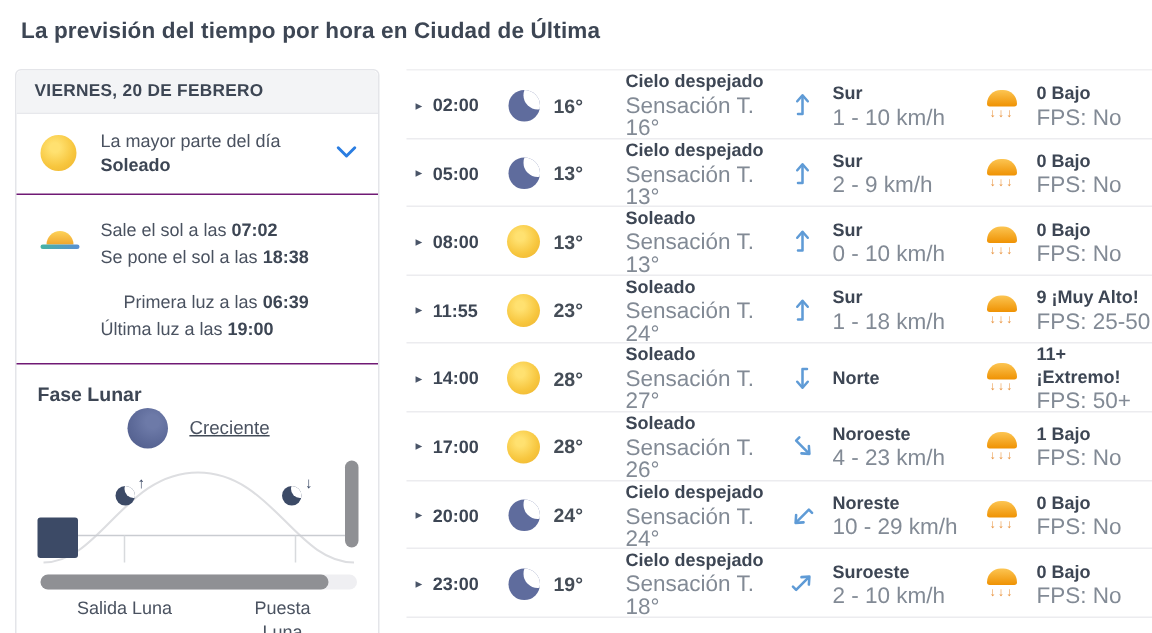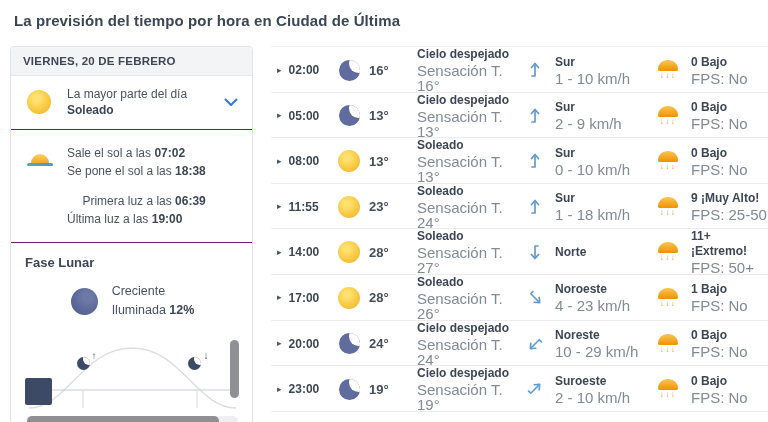--- a/index.html
+++ b/index.html
@@ -27,22 +27,22 @@
   .sunrise-icon { width:26px; flex:none; margin-top:10px; }
   .sr-dome { width:18px; height:9px; margin:0 auto; border-radius:9px 9px 0 0;
     background:linear-gradient(#fdd35a, #f0a62e); }
   .sr-line { width:26px; height:2.5px; border-radius:2px;
     background:linear-gradient(90deg, #45b3a4, #5a8fd4); }
   .sun-times-text { margin-left:14px; font-size:12px; color:#4a5260; line-height:18px; }
   .sun-times-text .grp2 { margin-top:12px;text-align:right; }
   .bold { font-weight:bold; color:#3d4654; }
 
   .moon-section { padding:12px 12px 10px 14px; }
-  .moon-title { font-size:13px; font-weight:bold; color:#3d4654; margin-bottom:12px; }
-  .moon-info { display:flex; align-items:center; justify-content:center; margin-bottom:18px; }
+  .moon-title { font-size:13px; font-weight:bold; color:#3d4654; margin-bottom:2px; }
+  .moon-info { display:flex; align-items:center; justify-content:center; margin-bottom:6px;text-decoration:underline; }
   .moon-ball { width:27px; height:27px; border-radius:50%; flex:none;
     background:radial-gradient(circle at 62% 34%, #6d7aa8 18%, #5d6a99 55%, #4d5a88 100%); }
   .moon-info-text { margin-left:14px; font-size:12.5px; color:#4a5260; line-height:19px; }
 
   .moon-chart { position:relative; height:90px; margin-top:2px; }
   .moon-chart svg.curve { position:absolute; left:0; top:0; }
   .handle { position:absolute; left:0; top:40px; width:27px; height:27px; background:#3c4a66; border-radius:2px; }
   .hscroll-track { position:absolute; left:2px; right:2px; top:78px; height:10px; background:#efeff2; border-radius:5px; }
   .hscroll-thumb { position:absolute; left:0; top:0; height:10px; width:91%; background:#8f9094; border-radius:5px; }
   .vscroll-thumb { position:absolute; right:1px; top:2px; width:9px; height:58px; background:#8f9094; border-radius:5px; }
@@ -122,23 +122,20 @@
       </div>
     </div>
 
     <div class="moon-section">
       <div class="moon-title">Fase Lunar</div>
 
       <div class="moon-info">
         <span class="moon-ball"></span>
         <span class="moon-info-text">
           <span style="display:block">Creciente</span>
-          <span style="display:block">
-            <span>Iluminada</span> <span class="bold">12%</span>
-          </span>
         </span>
       </div>
 
       <div class="moon-chart">
         <svg class="curve" width="215" height="74" viewBox="0 0 215 74">
           <path d="M4 70 C 42 70, 58 10, 107 10 C 156 10, 172 70, 211 70" fill="none" stroke="#dddee1" stroke-width="1.4"></path>
           <line x1="2" y1="52" x2="211" y2="52" stroke="#c9ccd1" stroke-width="1"></line>
           <line x1="58" y1="52" x2="58" y2="70" stroke="#d8dadd" stroke-width="1"></line>
           <line x1="172" y1="52" x2="172" y2="70" stroke="#d8dadd" stroke-width="1"></line>
         </svg>
@@ -446,21 +443,21 @@
     </div>
     <div class="icon-cell">
 
       <span class="moon-icon">
             <span class="moon-cut"></span>
           </span>
     </div>
     <div class="temp">19°</div>
     <div>
       <div class="b">Cielo despejado</div>
-      <div class="s">Sensación T. 19°</div>
+      <div class="s">Sensación T. 18°</div>
     </div>
     <div class="arrow-cell">
       <span class="wind-arrow" style="transform: rotate(45deg);">
         <svg width="16" height="20" viewBox="0 0 16 20">
           <path d="M8 4 L8 16 L5 16" fill="none" stroke="#5f9bd6" stroke-width="1.7" stroke-linecap="round" stroke-linejoin="round"></path>
           <path d="M4.5 7.5 L8 3.5 L11.5 7.5" fill="none" stroke="#5f9bd6" stroke-width="1.7" stroke-linecap="round" stroke-linejoin="round"></path>
         </svg>
       </span>
     </div>
     <div>

